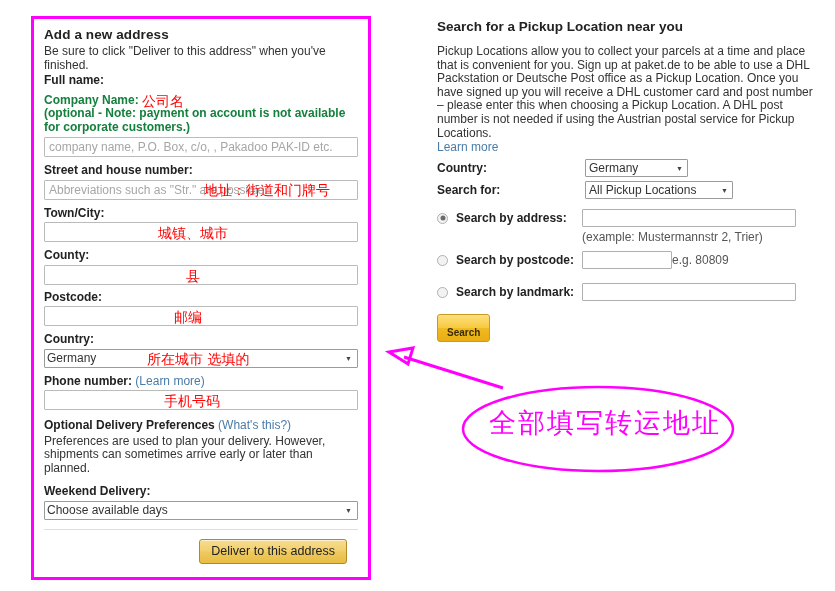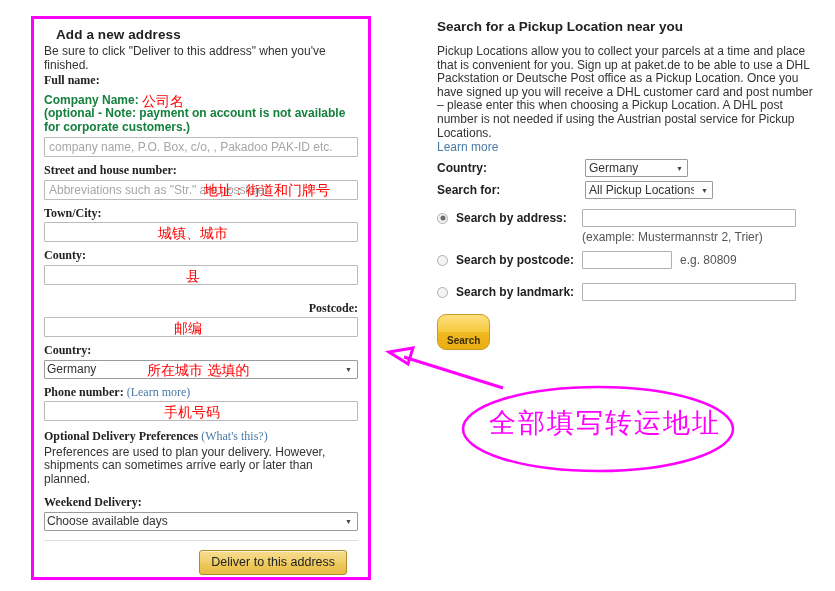--- a/index.html
+++ b/index.html
@@ -30,36 +30,35 @@
     background: #ffffff;
   }
   #left-inner {
     padding: 6px 10px 0 10px;
   }
 
   .form-title {
     font-size: 13.5px;
     font-weight: bold;
     color: #222222;
-    margin: 2px 0 3px 12px;
+    margin: 2px 0 3px 0;
     letter-spacing: 0.1px;
   }
   .intro-text {
     font-size: 12px;
     color: #333333;
     line-height: 13.5px;
     margin: 0 0 2px 0;
   }
   .fld-label {
     font-size: 12px;
     font-weight: bold;
     color: #222222;
     margin: 2px 0 2px 0;
     line-height: 13.5px;
-    font-family: Liberation Serif, serif;
   }
   .sub-note {
     font-size: 12px;
     font-weight: bold;
     color: #15803d;
     line-height: 13.5px;
   }
   .link {
     color: #4a7ba7;
     font-weight: normal;
@@ -252,23 +251,23 @@
   .hint {
     font-size: 12px;
     color: #555555;
   }
   .search-btn {
     display: inline-block;
     font-family: "Liberation Sans", sans-serif;
     font-size: 10px;
     font-weight: bold;
     color: #3a2c05;
-    padding: 20px 9px 3px 9px;
+    padding: 12px 9px 3px 9px;
     border: 1px solid #c79a22;
-    border-radius: 9px;
+    border-radius: 3px;
     background: linear-gradient(to bottom, #fde07e 0%, #f7c93f 50%, #f0ba22 51%, #e9ae12 100%);
     cursor: pointer;
   }
 
   
   #annotation-layer {
     position: absolute;
     left: 0; top: 0;
     width: 835px; height: 591px;
     pointer-events: none;
@@ -320,21 +319,21 @@
       <input class="txt-input" type="text" value="" style="">
       <span class="cn-ann" style="left:114px; top:4px;">城镇、城市</span>
     </div>
 
     <div class="fld-label" style="margin-top:7px;">County:</div>
     <div style="position:relative;">
       <input class="txt-input" type="text" value="" style="">
       <span class="cn-ann" style="left:142px; top:4px;">县</span>
     </div>
 
-    <div class="fld-label" style="margin-top:17px;text-align:right;">Postcode:</div>
+    <div class="fld-label" style="margin-top:6px;">Postcode:</div>
     <div style="position:relative;">
       <input class="txt-input" type="text" value="" style="">
       <span class="cn-ann" style="left:130px; top:4px;">邮编</span>
     </div>
 
     <div class="fld-label" style="margin-top:7px;">Country:</div>
     <div class="sel-wrap" style="position:relative;">
       <select class="sel-input">
         <option>Germany</option>
       </select>
@@ -386,41 +385,41 @@
       <select class="rp-sel" style="width:103px;">
         <option>Germany</option>
       </select>
       <span class="caret">▼</span>
     </div>
   </div>
 
   <div class="rp-row" style="margin-top:4px;">
     <div class="rp-lbl">Search for:</div>
     <div class="rp-selwrap">
-      <select class="rp-sel" style="width:128px;">
+      <select class="rp-sel" style="width:148px;">
         <option>All Pickup Locations</option>
       </select>
       <span class="caret">▼</span>
     </div>
   </div>
 
   
   <div class="radio-row" style="margin-top:10px;">
     <span class="radio on"></span>
     <span class="radio-lbl">Search by address:</span>
     <input class="rp-txt" style="width: 214px;" type="text" value="">
   </div>
   <div class="hint" style="margin-left:145px; margin-top:3px;">(example: Mustermannstr 2, Trier)</div>
 
   
   <div class="radio-row" style="margin-top:7px;">
     <span class="radio"></span>
     <span class="radio-lbl">Search by postcode:</span>
     <input class="rp-txt" style="width: 90px;" type="text" value="">
-    <span class="hint" style="margin-left:8px;">e.g. 80809</span>
+    <span class="hint" style="margin-left:0;">e.g. 80809</span>
   </div>
 
   
   <div class="radio-row" style="margin-top:14px;">
     <span class="radio"></span>
     <span class="radio-lbl">Search by landmark:</span>
     <input class="rp-txt" style="width: 214px;" type="text" value="">
   </div>
 
   <div style="margin-top:13px;">

